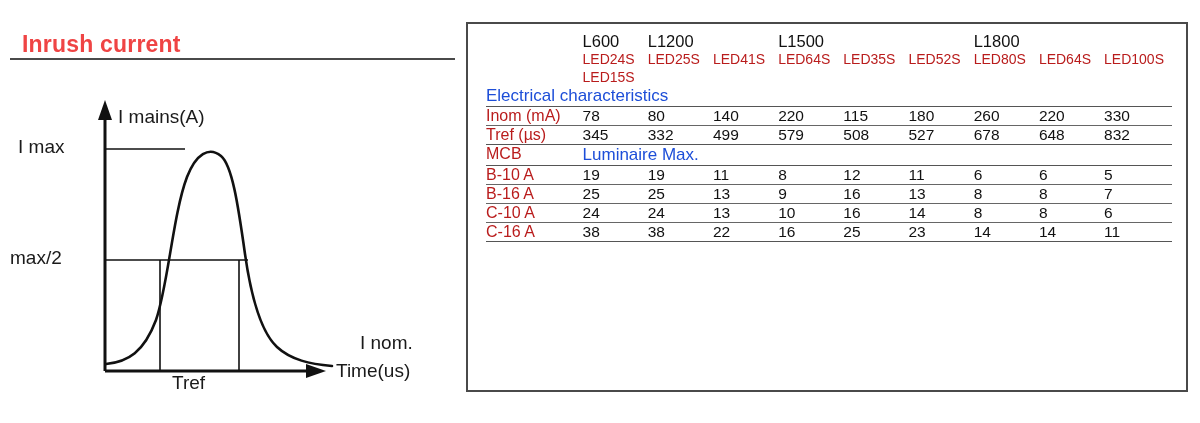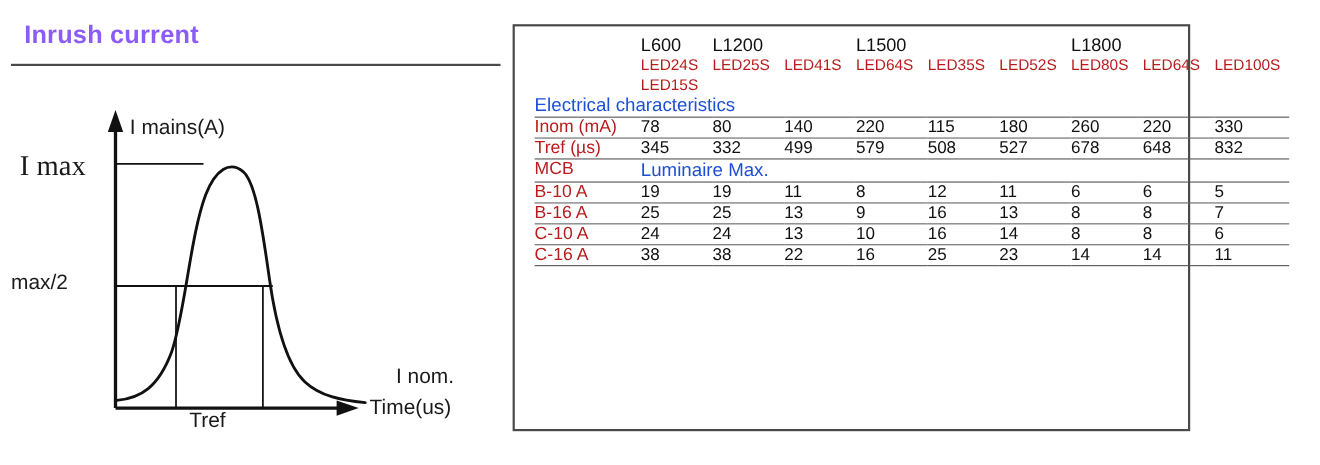--- a/index.html
+++ b/index.html
@@ -25,25 +25,25 @@
   .left-panel {
     position: absolute;
     left: 10px;
     top: 6px;
     width: 445px;
     height: 405px;
   }
   .left-title {
     position: absolute;
     left: 12px;
-    top: 12px;
+    top: 25px;
     font-size: 23px;
     font-weight: bold;
     letter-spacing: 0.2px;
-    color: #8b5cf6;
+    color: #ef4444;
   }
   .rule-top {
     position: absolute;
     left: 0px;
     top: 52px;
     width: 445px;
     height: 2px;
     background: #4a4a4a;
   }
   .chart-area {
@@ -55,21 +55,21 @@
   }
   .chart-svg {
     display: block;
   }
 
   
   .right-panel {
     position: absolute;
     left: 466px;
     top: 22px;
-    width: 616px;
+    width: 722px;
     height: 370px;
     border: 2px solid #4a4a4a;
     background: #fff;
     box-sizing: border-box;
   }
   .tbl {
     position: absolute;
     left: 18px;
     top: 8px;
     width: 686px;
@@ -160,21 +160,21 @@
 
         <line x1="95" y1="196" x2="238" y2="196" stroke="#111" stroke-width="1.6"></line>
 
         <line x1="150" y1="196" x2="150" y2="307" stroke="#111" stroke-width="1.6"></line>
         <line x1="229" y1="196" x2="229" y2="307" stroke="#111" stroke-width="1.6"></line>
 
         <path d="M 96,300 C 118,298 134,288 146,256 C 158,222 163,150 177,113 C 186,90 199,82 211,92 C 222,101 228,140 235,190 C 241,232 251,268 267,283 C 281,296 300,300 322,302" stroke="#111" stroke-width="2.6" fill="none" stroke-linecap="round"></path>
       </svg>
 
       <div style="position:absolute; left:108px; top:42px; font-size:19px;">I mains(A)</div>
-      <div style="position:absolute; left:8px; top:72px; font-size:26px;font-family:Liberation Serif, serif;">I max</div>
+      <div style="position:absolute; left:8px; top:72px; font-size:19px;">I max</div>
       <div style="position:absolute; left:0px; top:183px; font-size:19px;text-align:center;">max/2</div>
       <div style="position:absolute; left:162px; top:308px; font-size:19px;">Tref</div>
       <div style="position:absolute; left:322px; top:268px; font-size:19px;margin-left:28px;">I nom.</div>
       <div style="position:absolute; left:326px; top:296px; font-size:19px;">Time(us)</div>
     </div>
   </div>
 
   <div class="right-panel">
     <table class="tbl">
       <colgroup>

